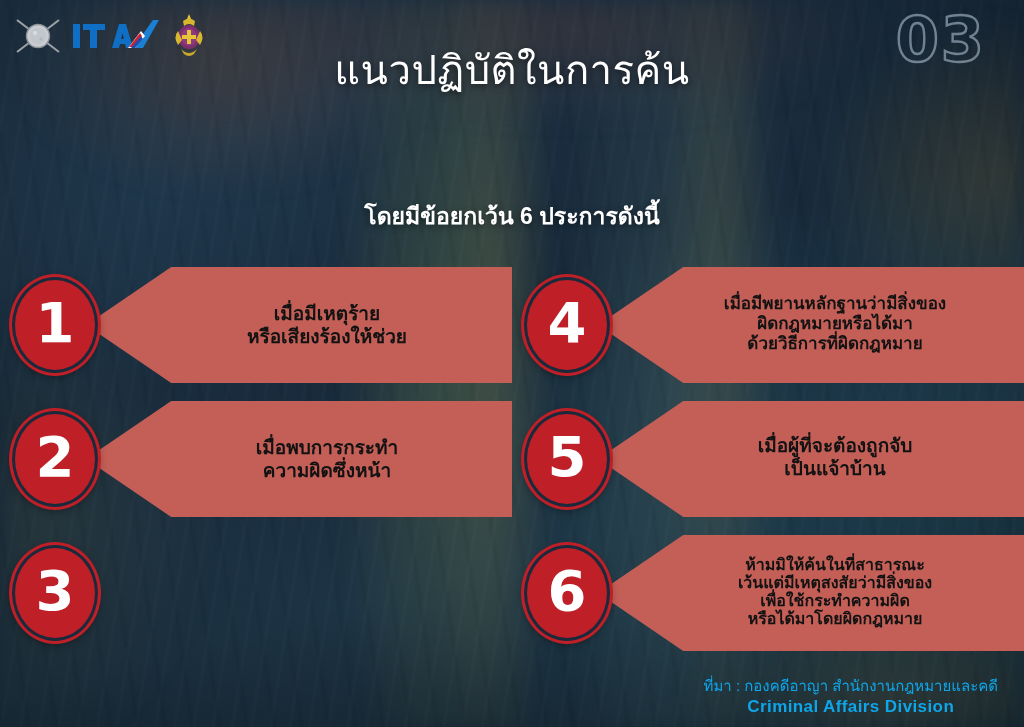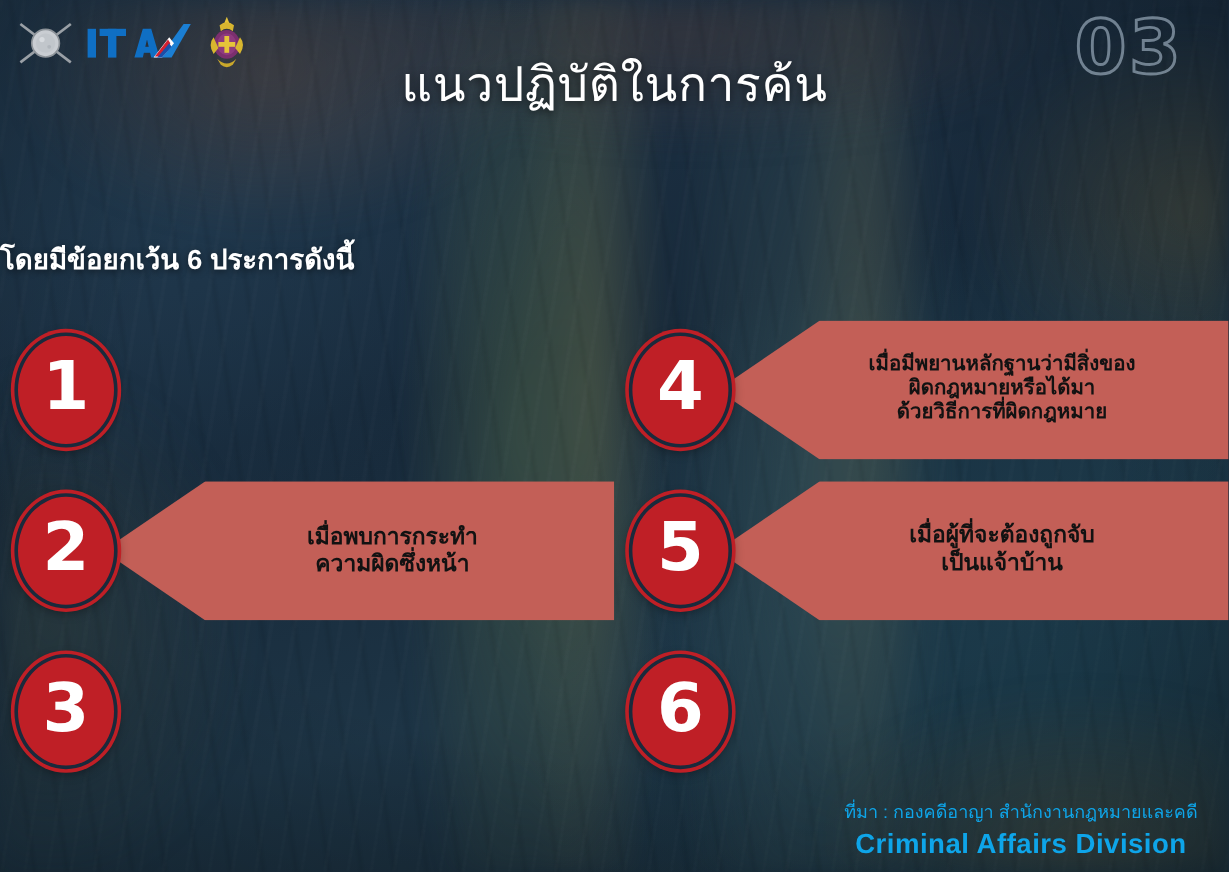--- a/index.html
+++ b/index.html
@@ -123,20 +123,21 @@
     border-radius: 7px;
     white-space: nowrap;
     box-shadow: 0 3px 12px rgba(0,0,0,0.42);
   }
 
   .subtitle {
     position: absolute;
     top: 198px;
     left: 0;
     width: 100%;
+    text-align: center;
     color: #ffffff;
     font-size: 23px;
     font-weight: 700;
     text-shadow: 0 2px 6px rgba(0,0,0,0.5);
   }
 
   
   .grid {
     position: absolute;
     top: 258px;
@@ -218,21 +219,21 @@
   
   .footer {
     position: absolute;
     right: 26px;
     bottom: 8px;
     text-align: center;
     color: #0ea5e9;
     line-height: 1.35;
   }
   .footer-th { font-size: 15px; font-weight: 400; }
-  .footer-en { font-size: 23px; font-weight: 700; letter-spacing: 0.4px; }
+  .footer-en { font-size: 17px; font-weight: 700; letter-spacing: 0.4px; }
 </style>
 </head>
 <body>
 
 <div class="poster">
 
   <div class="bg-layer bg-base"></div>
   <div class="bg-layer bg-swirl-a"></div>
   <div class="bg-layer bg-swirl-b"></div>
   <div class="bg-layer bg-streaks"></div>
@@ -280,20 +281,24 @@
 
     <div class="title">แนวปฏิบัติในการค้น</div>
 
 
     <div class="subtitle">โดยมีข้อยกเว้น 6 ประการดังนี้</div>
 
     <div class="grid">
 
       <div class="item col-left">
         <div class="badge">1</div>
+        <div class="arrow">
+          <div class="arrow-text">เมื่อมีเหตุร้าย
+หรือเสียงร้องให้ช่วย</div>
+        </div>
       </div>
 
       <div class="item col-right">
         <div class="badge">4</div>
         <div class="arrow">
           <div class="arrow-text small">เมื่อมีพยานหลักฐานว่ามีสิ่งของ
 ผิดกฎหมายหรือได้มา
 ด้วยวิธีการที่ผิดกฎหมาย</div>
         </div>
       </div>
@@ -313,20 +318,26 @@
 เป็นแจ้าบ้าน</div>
         </div>
       </div>
 
       <div class="item col-left">
         <div class="badge">3</div>
       </div>
 
       <div class="item col-right">
         <div class="badge">6</div>
+        <div class="arrow">
+          <div class="arrow-text xsmall">ห้ามมิให้ค้นในที่สาธารณะ
+เว้นแต่มีเหตุสงสัยว่ามีสิ่งของ
+เพื่อใช้กระทำความผิด
+หรือได้มาโดยผิดกฎหมาย</div>
+        </div>
       </div>
 
     </div>
 
     <div class="footer">
       <div class="footer-th">ที่มา : กองคดีอาญา สำนักงานกฎหมายและคดี</div>
       <div class="footer-en">Criminal Affairs Division</div>
     </div>
 
   </div>

